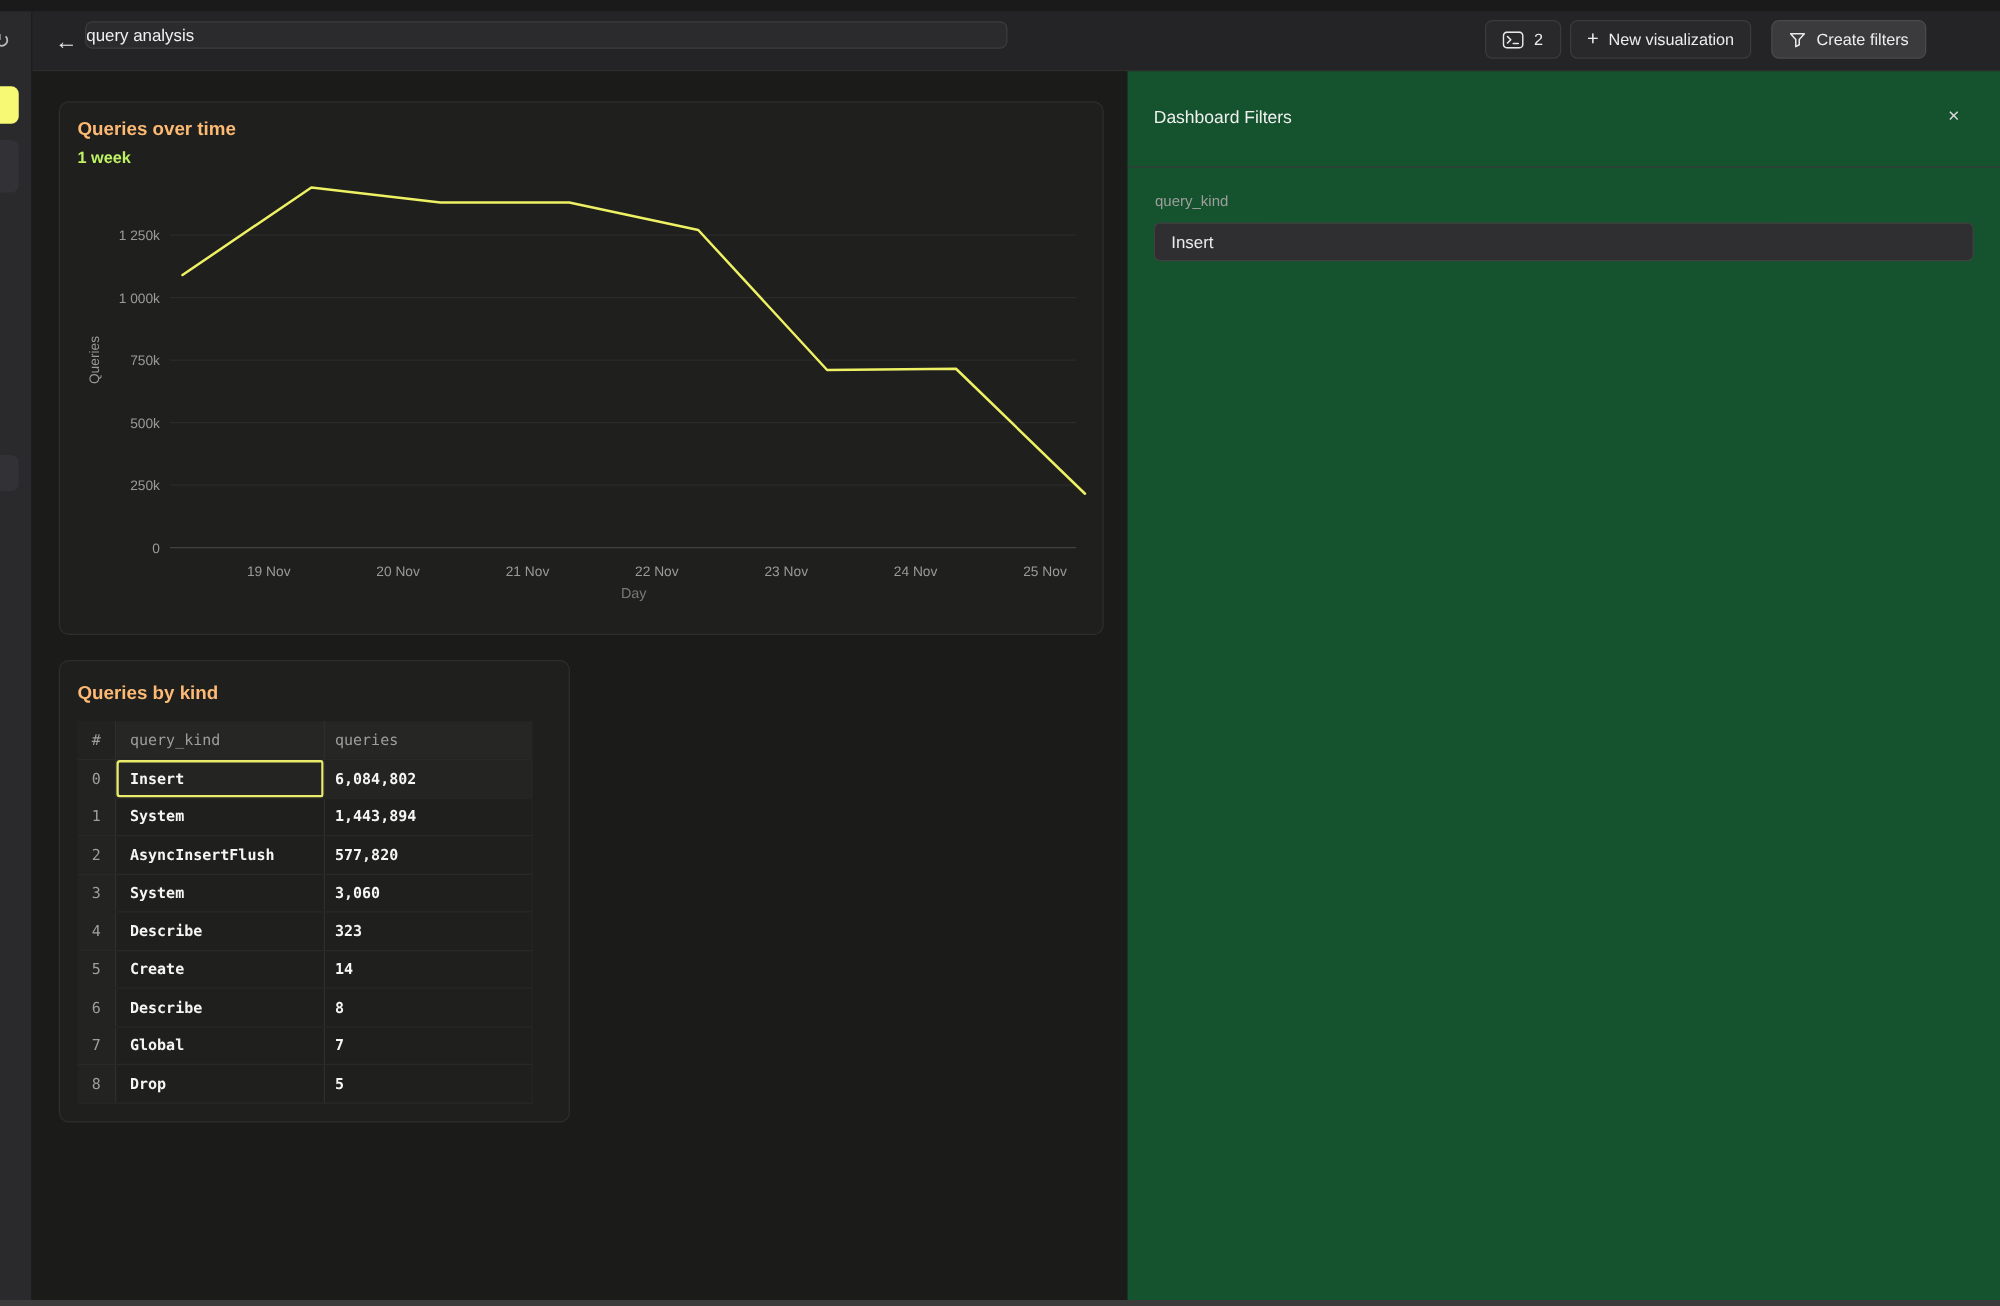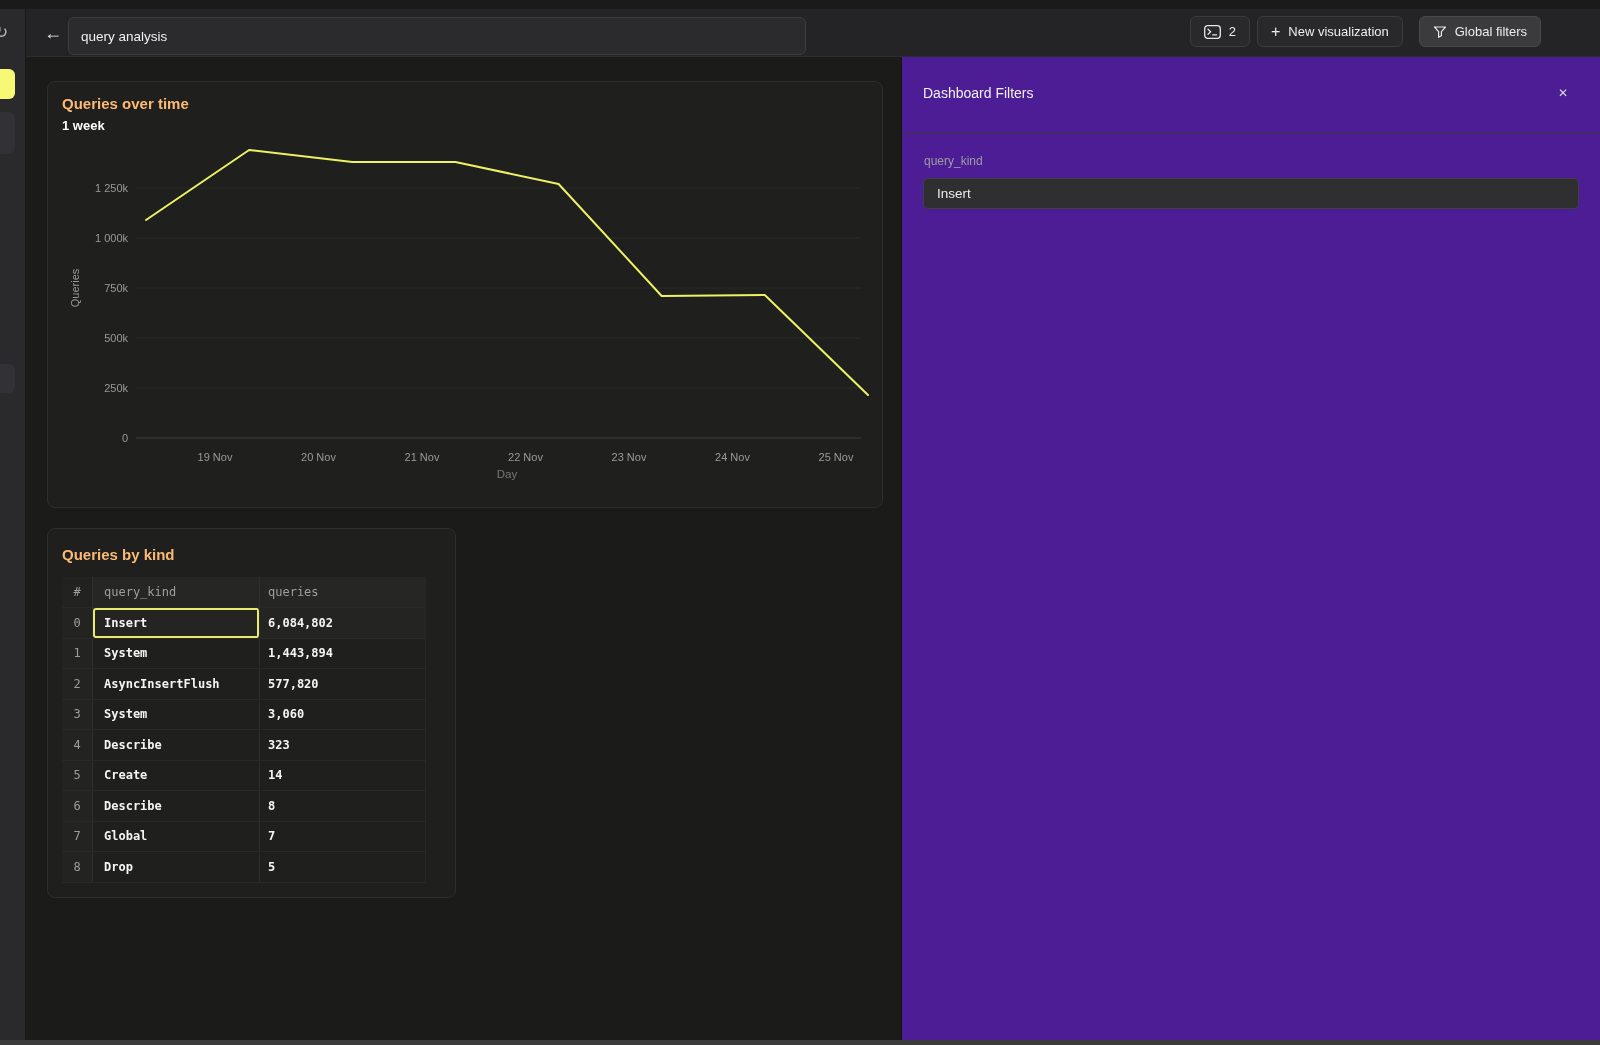--- a/index.html
+++ b/index.html
@@ -14,61 +14,61 @@
   .side-item { position:absolute; left:-12px; width:27px; border-radius:6px; }
   .side-item.active { top:60px; height:30px; background:#f7f873; }
   .side-item.g1 { top:103px; height:42px; background:#323236; }
   .side-item.g2 { top:355px; height:29px; background:#323236; }
 
   
   .topbar { position:absolute; left:26px; top:9px; width:1574px; height:48px;
             background:#242426; border-bottom:1px solid #2e2e2e; }
   .back { position:absolute; left:14px; top:11px; width:26px; height:26px; font-size:18px;
           color:#e8e8e8; display:flex; align-items:center; justify-content:center; cursor:pointer; }
-  .title-input { position:absolute; left:42px; top:8px; width:738px; height:38px;
+  .title-input { position:absolute; left:42px; top:8px; width:738px; height:22px;
                  background:#2b2b2d; border:1px solid #3c3c3e; border-radius:6px;
-                 color:#f0f0f0; font-size:13.5px; padding:0 12px; outline:none;
+                 color:#f0f0f0; font-size:13.5px; padding:0 0; outline:none;
                  font-family:"Liberation Sans", sans-serif; }
   .tb-buttons { position:absolute; right:59px; top:7px; height:31px; display:flex; gap:7px; align-items:center; }
   .btn { height:31px; display:flex; align-items:center; gap:8px; padding:0 13px;
          background:#29292b; border:1px solid #3b3b3d; border-radius:6px;
          font-size:13px; color:#ededed; cursor:pointer; white-space:nowrap; }
   .btn.light { background:#3b3b3d; border-color:#4a4a4c; margin-left:9px; }
   .btn .plus { font-size:16px; font-weight:400; line-height:1; color:#ededed; }
   .btn svg { display:block; }
 
   
   .main { position:absolute; left:26px; top:57px; width:875px; height:983px; background:#1b1b1a; }
   .panel { position:absolute; background:#1f1f1d; border:1px solid #2e2e2c; border-radius:8px; }
   .chart-panel { left:21px; top:24px; width:836px; height:427px; }
   .table-panel { left:21px; top:471px; width:409px; height:370px; }
   .panel h2 { font-size:15px; font-weight:700; color:#fdba74; }
   .chart-panel h2 { position:absolute; left:14px; top:13px; }
-  .chart-panel .subtitle { position:absolute; left:14px; top:36px; font-size:13px; font-weight:700; color:#ffffff; }
+  .chart-panel .subtitle { position:absolute; left:14px; top:36px; font-size:13px; font-weight:700; color:#bef264; }
   .chart-panel svg { position:absolute; left:0; top:0; }
 
   
   .table-panel h2 { position:absolute; left:14px; top:17px; }
   .qtable { position:absolute; left:14px; top:48px; width:364px;
             font-family:"DejaVu Sans Mono", monospace; font-size:12px;
             border-bottom:1px solid #2a2a28; }
   .trow { display:flex; height:30.5px; border-top:1px solid #292927; }
   .trow.thead { height:30px; border-top:none; background:#262624; color:#9e9e9e; }
   .trow.hl-row { background:#242422; }
   .cell { display:flex; align-items:center; }
   .c-idx { width:31px; justify-content:center; background:#232321; border-right:1px solid #2e2e2c; color:#9e9e9e; }
   .thead .c-idx { background:#222220; }
   .c-kind { width:167px; padding-left:11px; border-right:1px solid #2e2e2c; }
   .c-val { width:166px; padding-left:8px; border-right:1px solid #262624; }
   .trow:not(.thead) .c-kind, .trow:not(.thead) .c-val { color:#f5f5f5; font-weight:700; }
   .cell.hl { box-shadow:inset 0 0 0 2px #e9eb6b; border-radius:3px; }
 
   
   .right-panel { position:absolute; left:901px; top:57px; width:699px; height:983px;
-                 background:#4c1d95; border-left:1px solid #161616; }
+                 background:#14532d; border-left:1px solid #161616; }
   .right-panel .rp-title { position:absolute; left:21px; top:28px; font-size:14px; font-weight:400; color:#f0f0f0; }
   .rp-close { position:absolute; right:28px; top:27px; width:18px; height:18px; font-size:12px;
               color:#d8d8d8; display:flex; align-items:center; justify-content:center; cursor:pointer; }
   .rp-divider { position:absolute; left:0; top:76px; width:699px; height:1px; background:#38383a; }
   .rp-field-label { position:absolute; left:22px; top:97px; font-size:12px; color:#9e9e9e; }
   .rp-input { position:absolute; left:21px; top:121px; width:656px; height:31px;
               background:#2f2f31; border:1px solid #404042; border-radius:5px;
               color:#ececec; font-size:13.5px; padding:0 13px; outline:none;
               font-family:"Liberation Sans", sans-serif; }
 
@@ -99,21 +99,21 @@
       <span>2</span>
     </button>
     <button class="btn">
       <span class="plus">+</span>
       <span>New visualization</span>
     </button>
     <button class="btn light">
       <svg width="14" height="14" viewBox="0 0 14 14">
         <path d="M1.5 2 h11 L8.4 6.6 V10.8 L5.6 12.3 V6.6 L1.5 2 z" fill="none" stroke="#e8e8e8" stroke-width="1.2" stroke-linejoin="round"></path>
       </svg>
-      <span>Global filters</span>
+      <span>Create filters</span>
     </button>
   </div>
 </header>
 
 <main class="main">
 
   <section class="panel chart-panel">
     <svg id="chart-svg" width="834" height="425" viewBox="0 0 834 425">
         <line x1="88" y1="106" x2="813" y2="106" stroke="#2b2b29" stroke-width="1"></line>
         <text x="80" y="110" text-anchor="end" fill="#9a9a9a" font-size="11px">1 250k</text>

